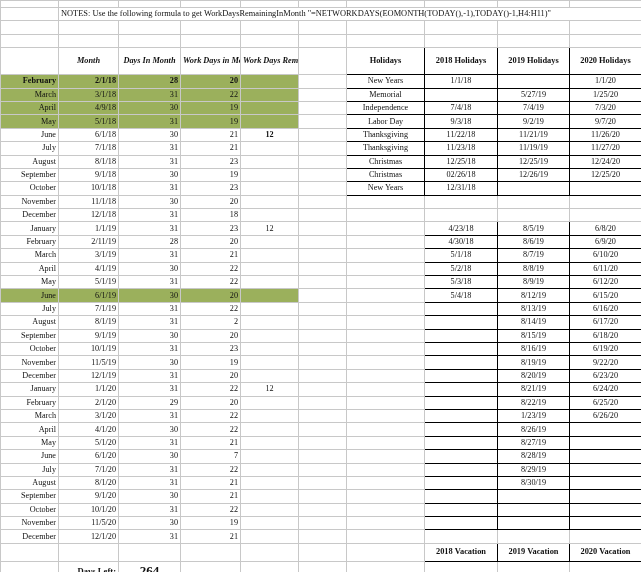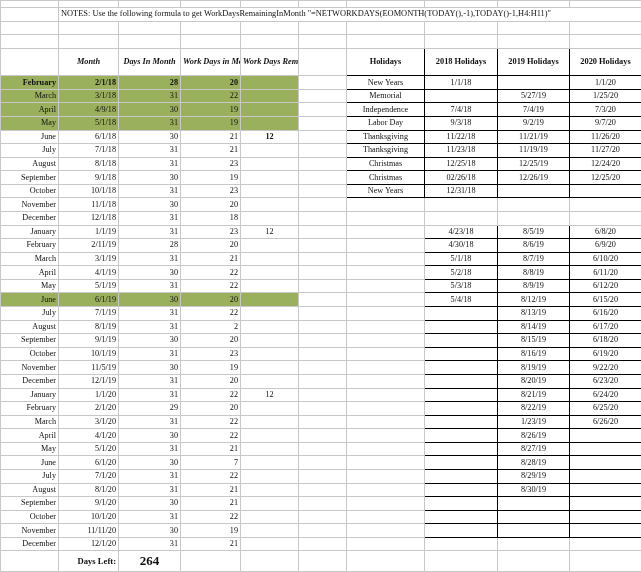--- a/index.html
+++ b/index.html
@@ -553,41 +553,53 @@
           <td class="r">22</td>
           <td class="c"></td>
           <td></td>
           <td></td>
           <td class="c thick-c"></td>
           <td class="c thick-c"></td>
           <td class="c thick-c"></td>
         </tr>
         <tr>
           <td class="l">November</td>
-          <td class="r">11/11/20</td>
+          <td class="r">11/5/20</td>
           <td class="r">30</td>
           <td class="r">19</td>
           <td class="c"></td>
           <td></td>
           <td></td>
           <td class="c thick-c"></td>
           <td class="c thick-c"></td>
           <td class="c thick-c"></td>
         </tr>
         <tr>
           <td class="l">December</td>
           <td class="r">12/1/20</td>
           <td class="r">31</td>
           <td class="r">21</td>
           <td class="c"></td>
           <td></td>
           <td></td>
           <td></td>
           <td></td>
           <td></td>
+        </tr>
+        <tr style="height: 18px;">
+          <td></td>
+          <td></td>
+          <td></td>
+          <td></td>
+          <td></td>
+          <td></td>
+          <td></td>
+          <td class="holhdr thick">2018 Vacation</td>
+          <td class="holhdr thick">2019 Vacation</td>
+          <td class="holhdr thick">2020 Vacation</td>
         </tr>
         <tr style="height: 20px;">
           <td></td>
           <td class="dayleft-lbl">Days Left:</td>
           <td class="dayleft-val">264</td>
           <td></td>
           <td></td>
           <td></td>
           <td></td>
           <td></td>

